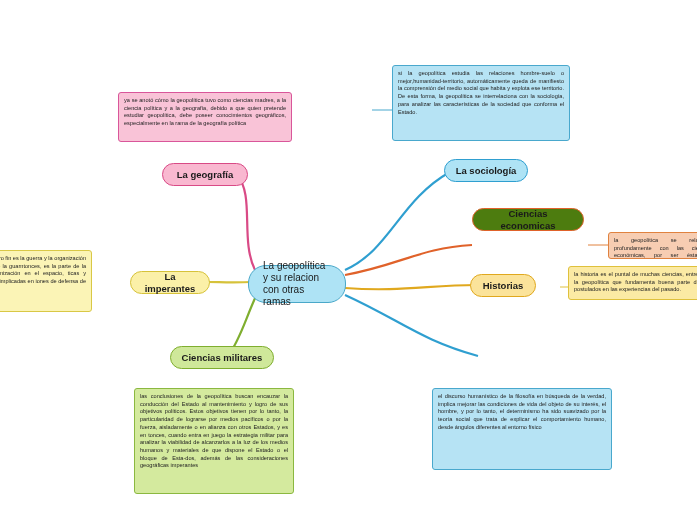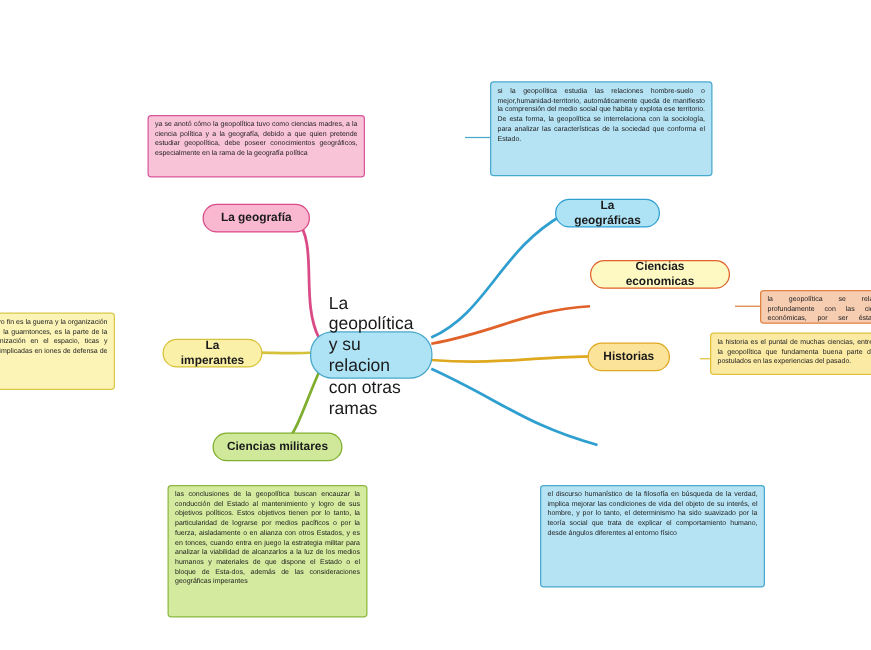--- a/index.html
+++ b/index.html
@@ -32,35 +32,35 @@
     align-items: center;
     justify-content: center;
     text-align: center;
     padding: 5px 8px;
     line-height: 1.2;
   }
   .central {
     background: #aee3f5;
     border: 1px solid #4aa8c9;
     border-radius: 18px;
-    font-size: 14px;
+    font-size: 10px;
     color: #1a1a1a;
     text-align: left;
     justify-content: flex-start;
     padding: 10px 14px;
   }
   .branch {
     font-size: 9.5px;
     font-weight: bold;
     color: #1a1a1a;
     border-radius: 13px;
   }
   .b-geografia   { background: #f9b8d0; border-color: #d94a86; align-items: flex-end; }
   .b-sociologia  { background: #aee3f5; border-color: #2f9fd0; }
-  .b-economicas  { background: #fef9c3; border-color: #e0622a; }
+  .b-economicas  { background: #4d7c0f; border-color: #e0622a; }
   .b-historias   { background: #fbe39a; border-color: #e0a81e; }
   .b-filosofia   { background: #aee3f5; border-color: #2f9fd0; }
   .b-militares   { background: #cfe89a; border-color: #7fae2f; }
   .b-estrategias { background: #fbf0a8; border-color: #d6c23a; }
 
   .note {
     position: absolute;
     box-sizing: border-box;
     border-radius: 3px;
     border: 1px solid #999;
@@ -109,21 +109,21 @@
   </div>
 
   <div class="node branch b-geografia" style="left:162px; top:163px; width:86px; height:23px;">
     <span>La geografía</span>
   </div>
   <div class="note n-pink" style="left:118px; top:92px; width:174px; height:50px;">
     <span>ya se anotó cómo la geopolítica tuvo como ciencias madres, a la ciencia política y a la geografía, debido a que quien pretende estudiar geopolítica, debe poseer conocimientos geográficos, especialmente en la rama de la geografía política</span>
   </div>
 
   <div class="node branch b-sociologia" style="left:444px; top:159px; width:84px; height:23px;">
-    <span>La geográficas</span>
+    <span>La sociología</span>
   </div>
   <div class="note n-blue" style="left:392px; top:65px; width:178px; height:76px;">
     <span>si la geopolítica estudia las relaciones hombre-suelo o mejor,humanidad-territorio, automáticamente queda de manifiesto la comprensión del medio social que habita y explota ese territorio. De esta forma, la geopolítica se interrelaciona con la sociología, para analizar las características de la sociedad que conforma el Estado.</span>
   </div>
 
   <div class="node branch b-economicas" style="left:472px; top:208px; width:112px; height:23px;">
     <span>Ciencias economicas</span>
   </div>
   <div class="note n-orange" style="left:608px; top:232px; width:110px; height:27px;">
     <span>la geopolítica se relaciona profundamente con las ciencias económicas, por ser ésta, el fundamento del poder de los Estados</span>

